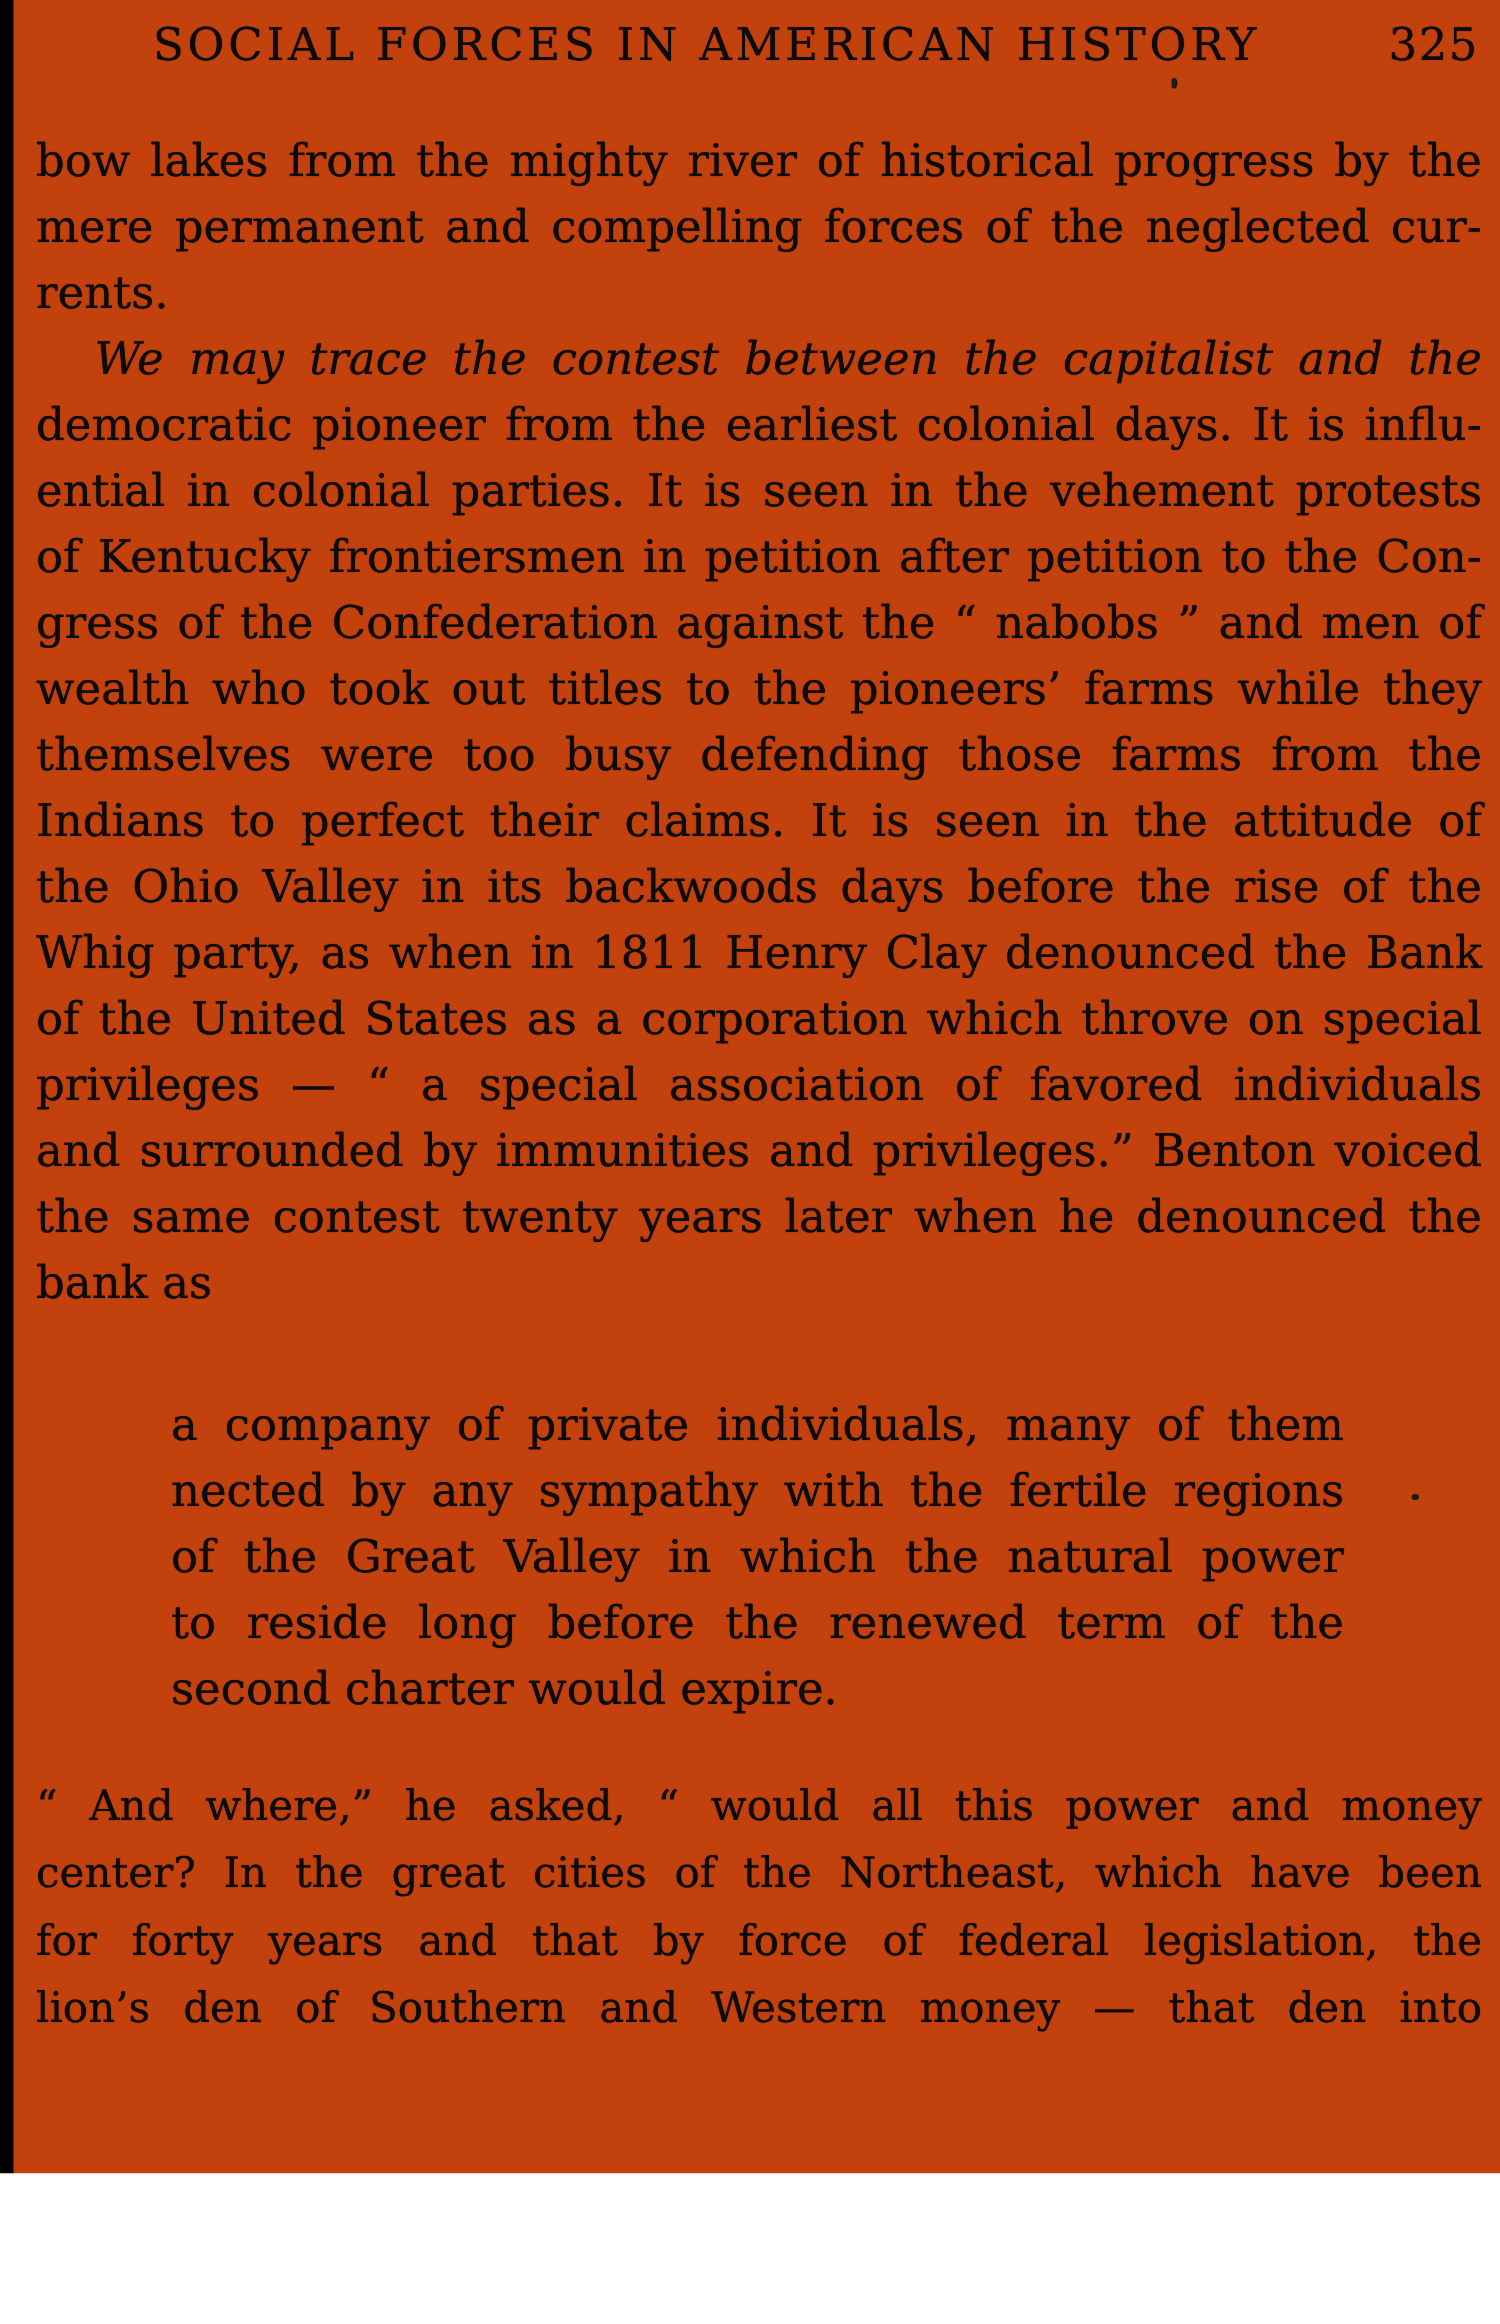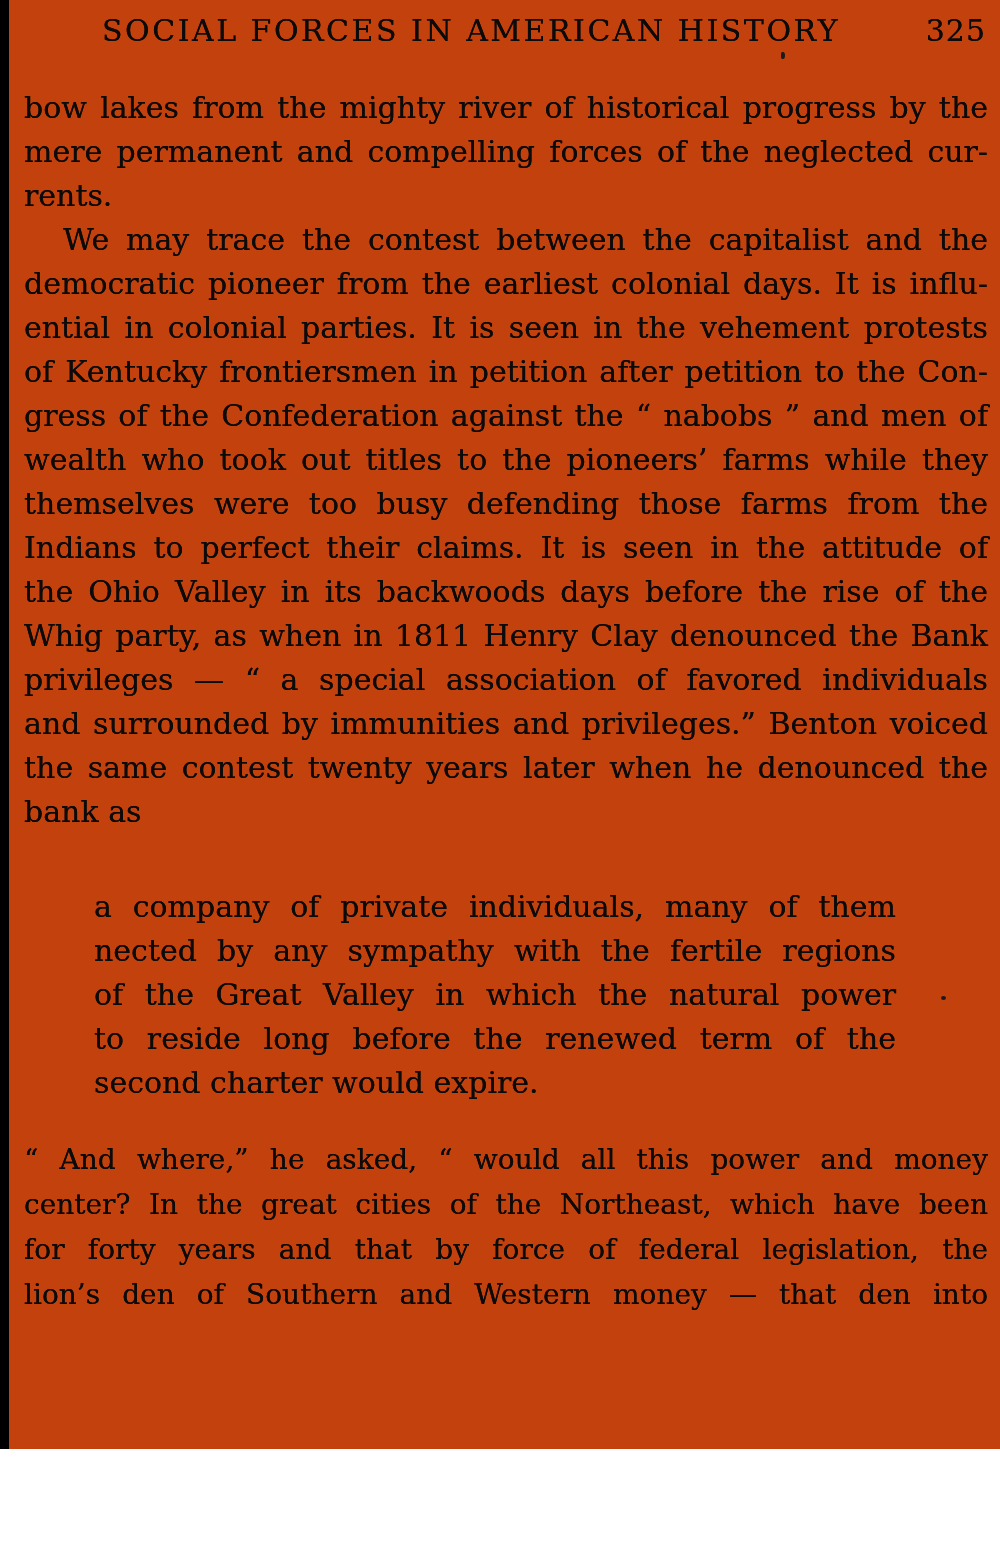--- a/index.html
+++ b/index.html
@@ -59,24 +59,25 @@
     text-align-last: justify;
     text-justify: inter-word;
     white-space: nowrap; 
   }
   .line.last {
     text-align: left;
     text-align-last: left;
   }
   .line.indent-first {
     text-indent: 39px;
+    font-style: italic;
   }
   .blockquote {
     margin-top: 51px;
-    margin-left: 70px;
+    margin-left: 90px;
     margin-right: 92px; 
     font-size: 30px;
     line-height: 44px;
   }
   .closing-para {
     margin-top: 32px;
     font-size: 28px;
     line-height: 45px;
   }
   .scan-speck {
@@ -114,20 +115,21 @@
         <div class="line indent-first">We may trace the contest between the capitalist and the</div>
         <div class="line">democratic pioneer from the earliest colonial days.  It is influ-</div>
         <div class="line">ential in colonial parties.  It is seen in the vehement protests</div>
         <div class="line">of Kentucky frontiersmen in petition after petition to the Con-</div>
         <div class="line">gress of the Confederation against the “ nabobs ” and men of</div>
         <div class="line">wealth who took out titles to the pioneers’ farms while they</div>
         <div class="line">themselves were too busy defending those farms from the</div>
         <div class="line">Indians to perfect their claims.  It is seen in the attitude of</div>
         <div class="line">the Ohio Valley in its backwoods days before the rise of the</div>
         <div class="line">Whig party, as when in 1811 Henry Clay denounced the Bank</div>
+        <div class="line">of the United States as a corporation which throve on special</div>
         <div class="line">privileges — “ a special association of favored individuals</div>
         <div class="line">and surrounded by immunities and privileges.”  Benton voiced</div>
         <div class="line">the same contest twenty years later when he denounced the</div>
         <div class="line last">bank as</div>
       </div>
 
       <div class="blockquote">
         <div class="line">a company of private individuals, many of them</div>
         <div class="line">nected by any sympathy with the fertile regions</div>
         <div class="line">of the Great Valley in which the natural power</div>

